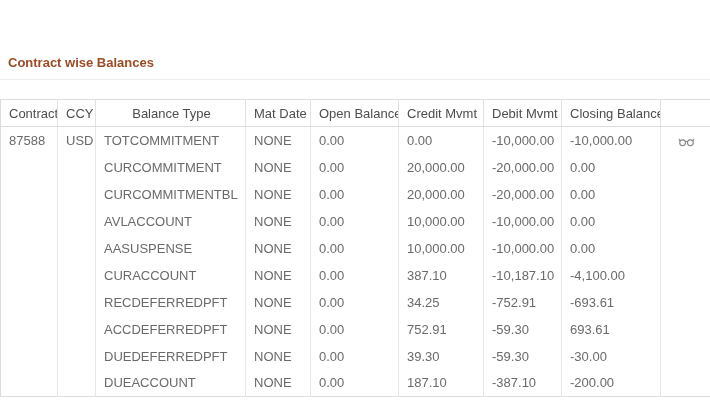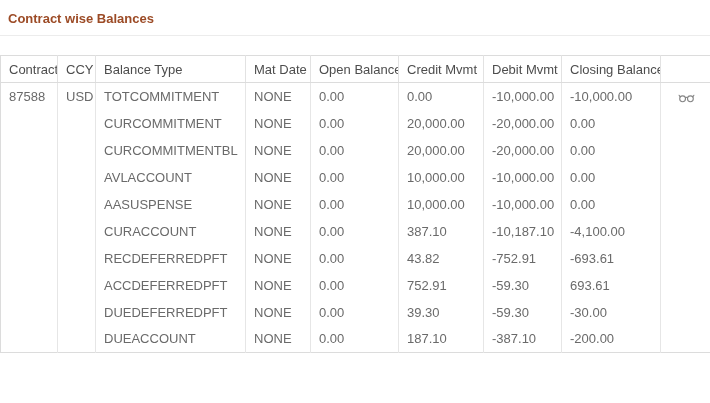--- a/index.html
+++ b/index.html
@@ -2,21 +2,21 @@
 <html><head>
 <meta charset="utf-8">
 <style>
   * { box-sizing: border-box; margin: 0; padding: 0; }
   html, body {
     width: 710px; height: 403px;
     background: #ffffff;
     font-family: "Liberation Sans", sans-serif;
     overflow: hidden;
   }
-  .page { width: 710px; height: 291px; position: relative; }
+  .page { width: 710px; height: 291px; position: relative; margin-top: 44px; }
   .title-bar {
     padding: 9px 0 8px 8px;
     border-bottom: 1px solid #ececec;
   }
   .title {
     font-size: 13px;
     font-weight: bold;
     color: #9c4b26;
   }
   table.balances {
@@ -24,21 +24,21 @@
     table-layout: fixed;
     width: 710px;
     margin-top: 19px;
     border: 1px solid #dcdcdc;
     font-size: 13px;
   }
   table.balances th {
     height: 27px;
     font-weight: normal;
     color: #4d4d4d;
-    text-align: left;
+    text-align: center;
     padding: 0 6px 0 8px;
     border-right: 1px solid #e2e2e2;
     border-bottom: 1px solid #dcdcdc;
     white-space: nowrap;
     overflow: hidden;
   }
   table.balances td {
     height: 27px;
     color: #6a6a6a;
     padding: 0 6px 0 8px;
@@ -169,21 +169,21 @@
           <td class="cell-debit_mvmt num">-10,187.10</td>
           <td class="cell-closing_balance num">-4,100.00</td>
           <td class="cell-actions"></td>
         </tr>
         <tr>
           <td class="cell-contract"></td>
           <td class="cell-ccy"></td>
           <td class="cell-balance_type">RECDEFERREDPFT</td>
           <td class="cell-mat_date">NONE</td>
           <td class="cell-open_balance num">0.00</td>
-          <td class="cell-credit_mvmt num">43.82</td>
+          <td class="cell-credit_mvmt num">34.25</td>
           <td class="cell-debit_mvmt num">-752.91</td>
           <td class="cell-closing_balance num">-693.61</td>
           <td class="cell-actions"></td>
         </tr>
         <tr>
           <td class="cell-contract"></td>
           <td class="cell-ccy"></td>
           <td class="cell-balance_type">ACCDEFERREDPFT</td>
           <td class="cell-mat_date">NONE</td>
           <td class="cell-open_balance num">0.00</td>

